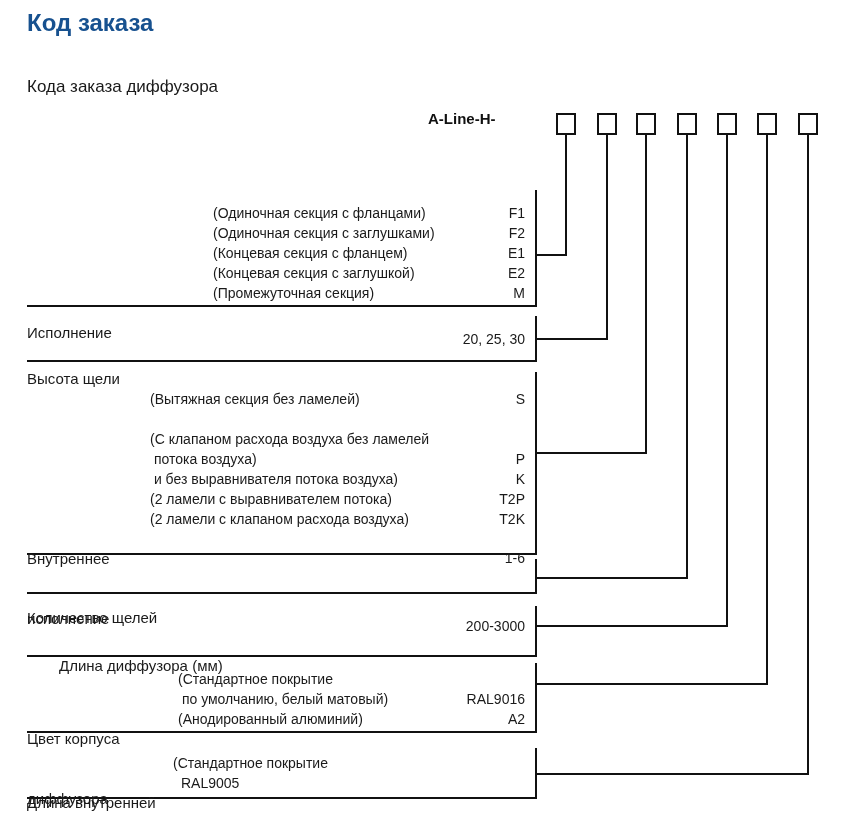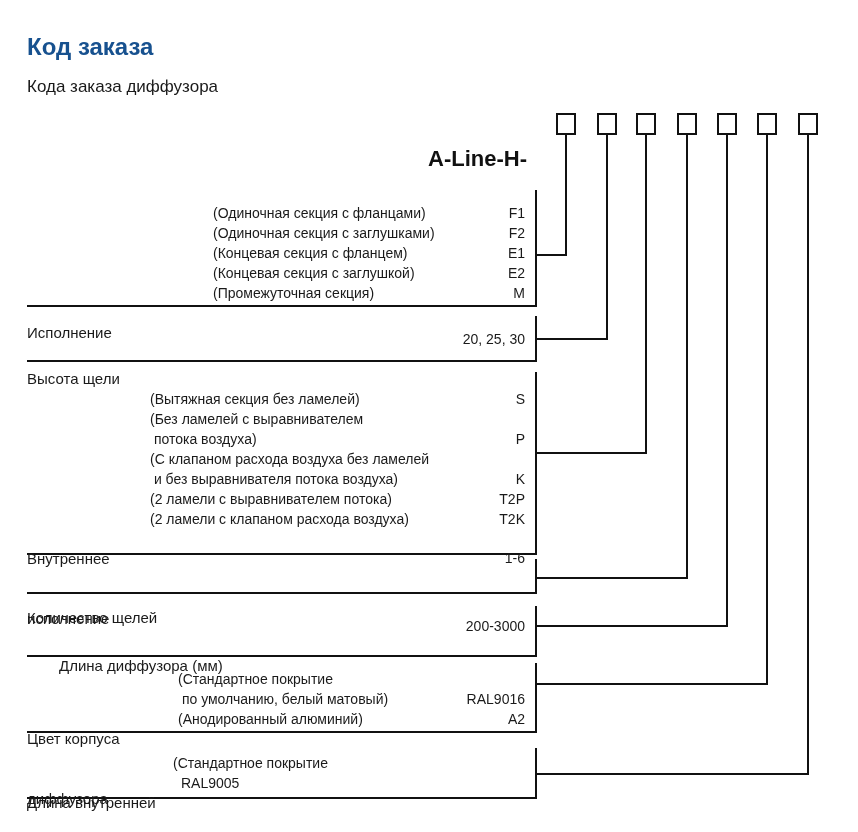--- a/index.html
+++ b/index.html
@@ -4,37 +4,37 @@
 <style>
   html,body{margin:0;padding:0;background:#ffffff;}
   #page{
     position:relative;width:858px;height:832px;background:#ffffff;
     font-family:"Liberation Sans","DejaVu Sans",sans-serif;
     color:#1a1a1a;overflow:hidden;
   }
   .abs{position:absolute;}
   .title{font-size:24px;font-weight:bold;color:#17518f;letter-spacing:0;}
   .subtitle{font-size:17px;color:#1a1a1a;}
-  .prefix{font-size:22px;font-weight:bold;color:#111;margin-top:36px;}
+  .prefix{font-size:15px;font-weight:bold;color:#111;}
   .box{position:absolute;top:113px;width:20px;height:22px;border:2px solid #111;background:#fff;box-sizing:border-box;}
   .vline{position:absolute;width:2px;background:#111;}
   .hline{position:absolute;height:2px;background:#111;}
   .rule{position:absolute;height:2px;background:#111;left:27px;width:510px;}
   .label{position:absolute;font-size:15px;line-height:20px;white-space:pre;}
   .opts{position:absolute;font-size:14px;line-height:20px;}
   .row{display:flex;justify-content:space-between;height:20px;line-height:20px;}
   .desc{white-space:pre;text-align:left;}
   .code{white-space:pre;text-align:right;padding-left:8px;}
 </style>
 </head>
 <body>
 
 <div id="page">
 
-  <div class="abs title" style="left:27px;top:9px;margin-top:24px;">Код заказа</div>
+  <div class="abs title" style="left:27px;top:9px;">Код заказа</div>
   <div class="abs subtitle" style="left:27px;top:77px;">Кода заказа диффузора</div>
 
   <div class="abs prefix" style="left:428px;top:110px;">A-Line-H-</div>
   <div class="box" style="left:556px;"></div>
   <div class="box" style="left:597px;"></div>
   <div class="box" style="left:636px;"></div>
   <div class="box" style="left:677px;"></div>
   <div class="box" style="left:717px;"></div>
   <div class="box" style="left:757px;"></div>
   <div class="box" style="left:798px;"></div>
@@ -110,30 +110,29 @@
   <div class="label" style="left:27px;top:509px;">
     <div>Внутреннее</div>
     <div>исполнение</div>
   </div>
   <div class="opts" style="left:150px;top:389px;width:375px;">
     <div class="row">
         <span class="desc">(Вытяжная секция без ламелей)</span>
         <span class="code">S</span>
       </div>
     <div class="row">
-        <span class="desc">(Без ламелей с выравнивателем</span>
+        <span class="code"></span>
+      </div>
+    <div class="row">
+        <span class="desc">(С клапаном расхода воздуха без ламелей</span>
         <span class="code"></span>
       </div>
     <div class="row">
         <span class="desc"> потока воздуха)</span>
         <span class="code">P</span>
-      </div>
-    <div class="row">
-        <span class="desc">(С клапаном расхода воздуха без ламелей</span>
-        <span class="code"></span>
       </div>
     <div class="row">
         <span class="desc"> и без выравнивателя потока воздуха)</span>
         <span class="code">K</span>
       </div>
     <div class="row">
         <span class="desc">(2 ламели с выравнивателем потока)</span>
         <span class="code">T2P</span>
       </div>
     <div class="row">

